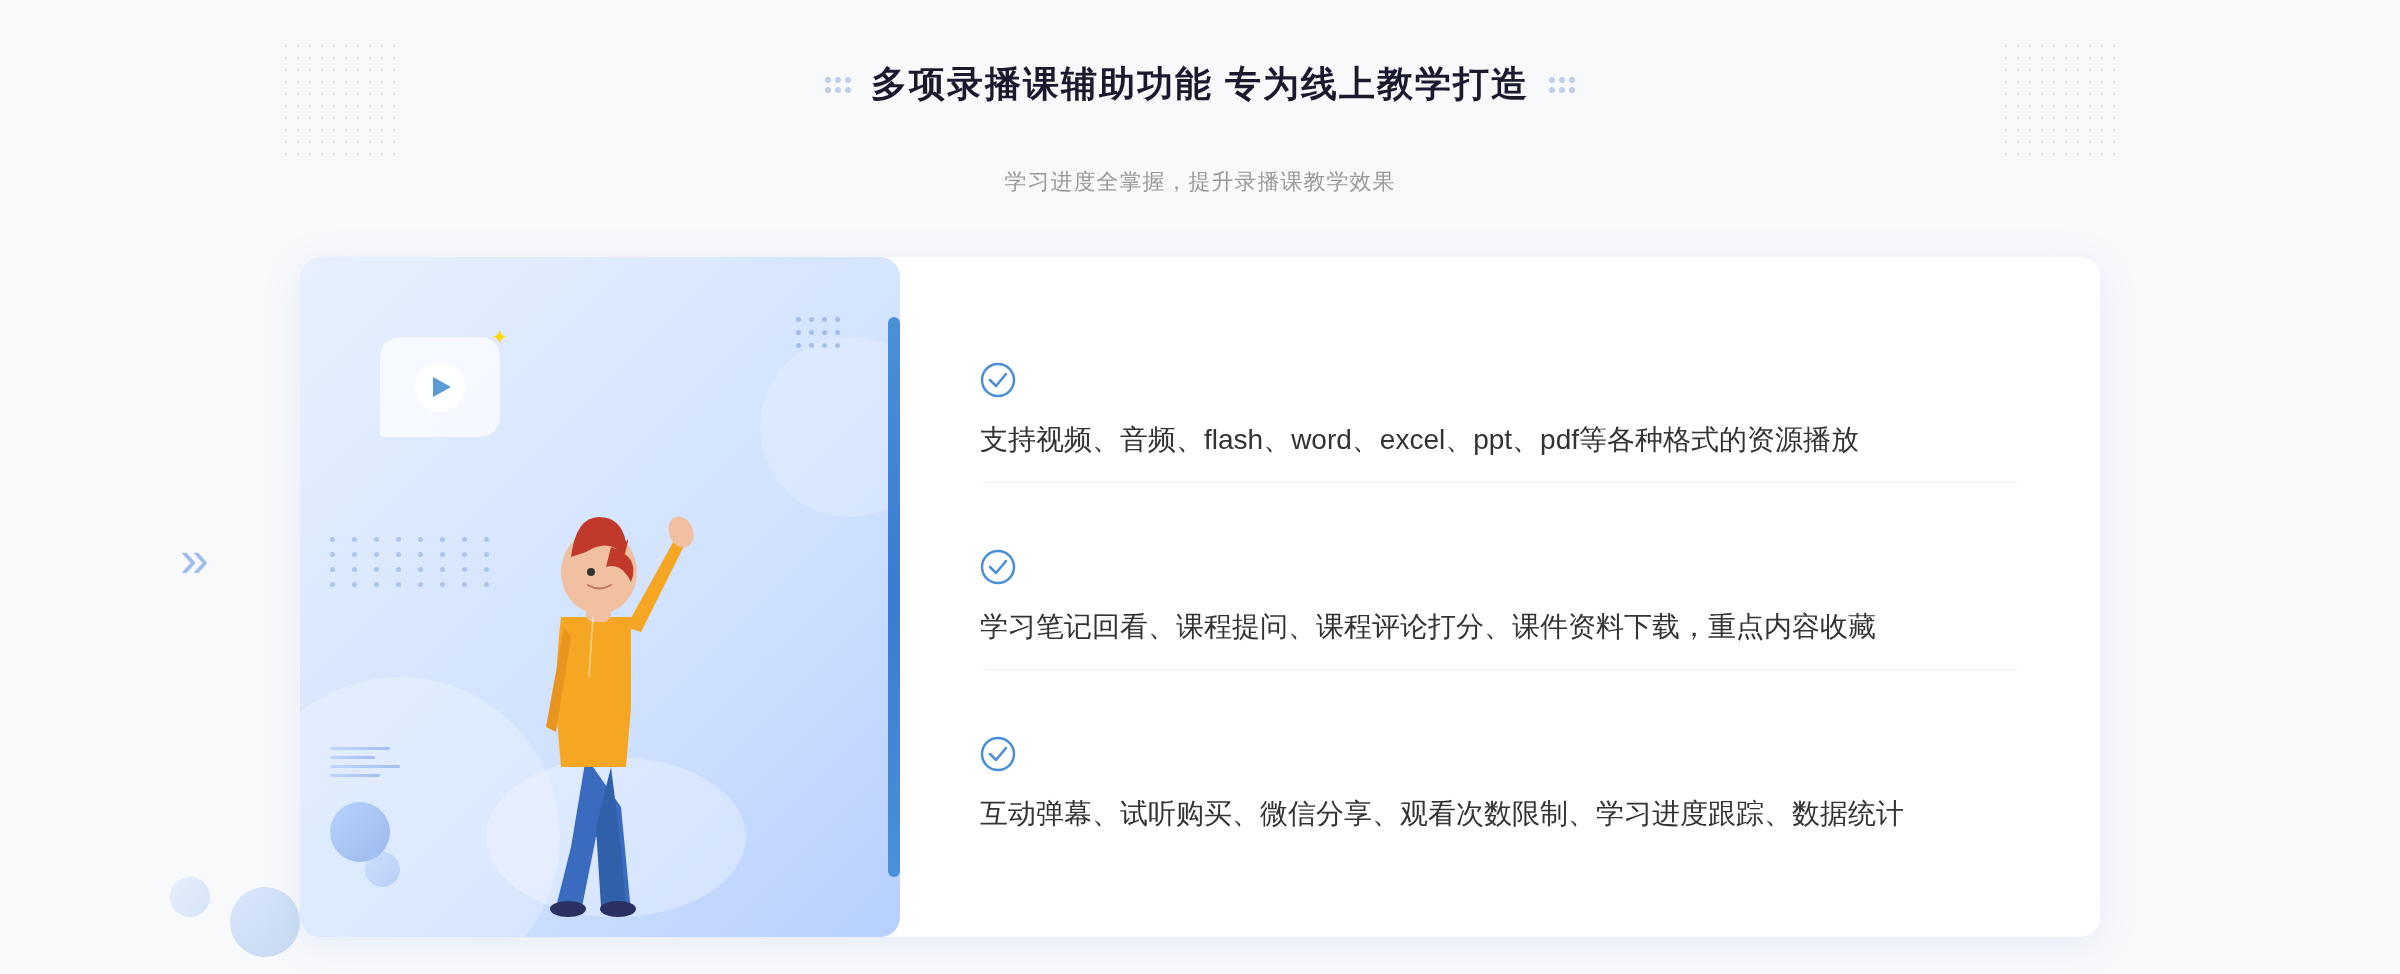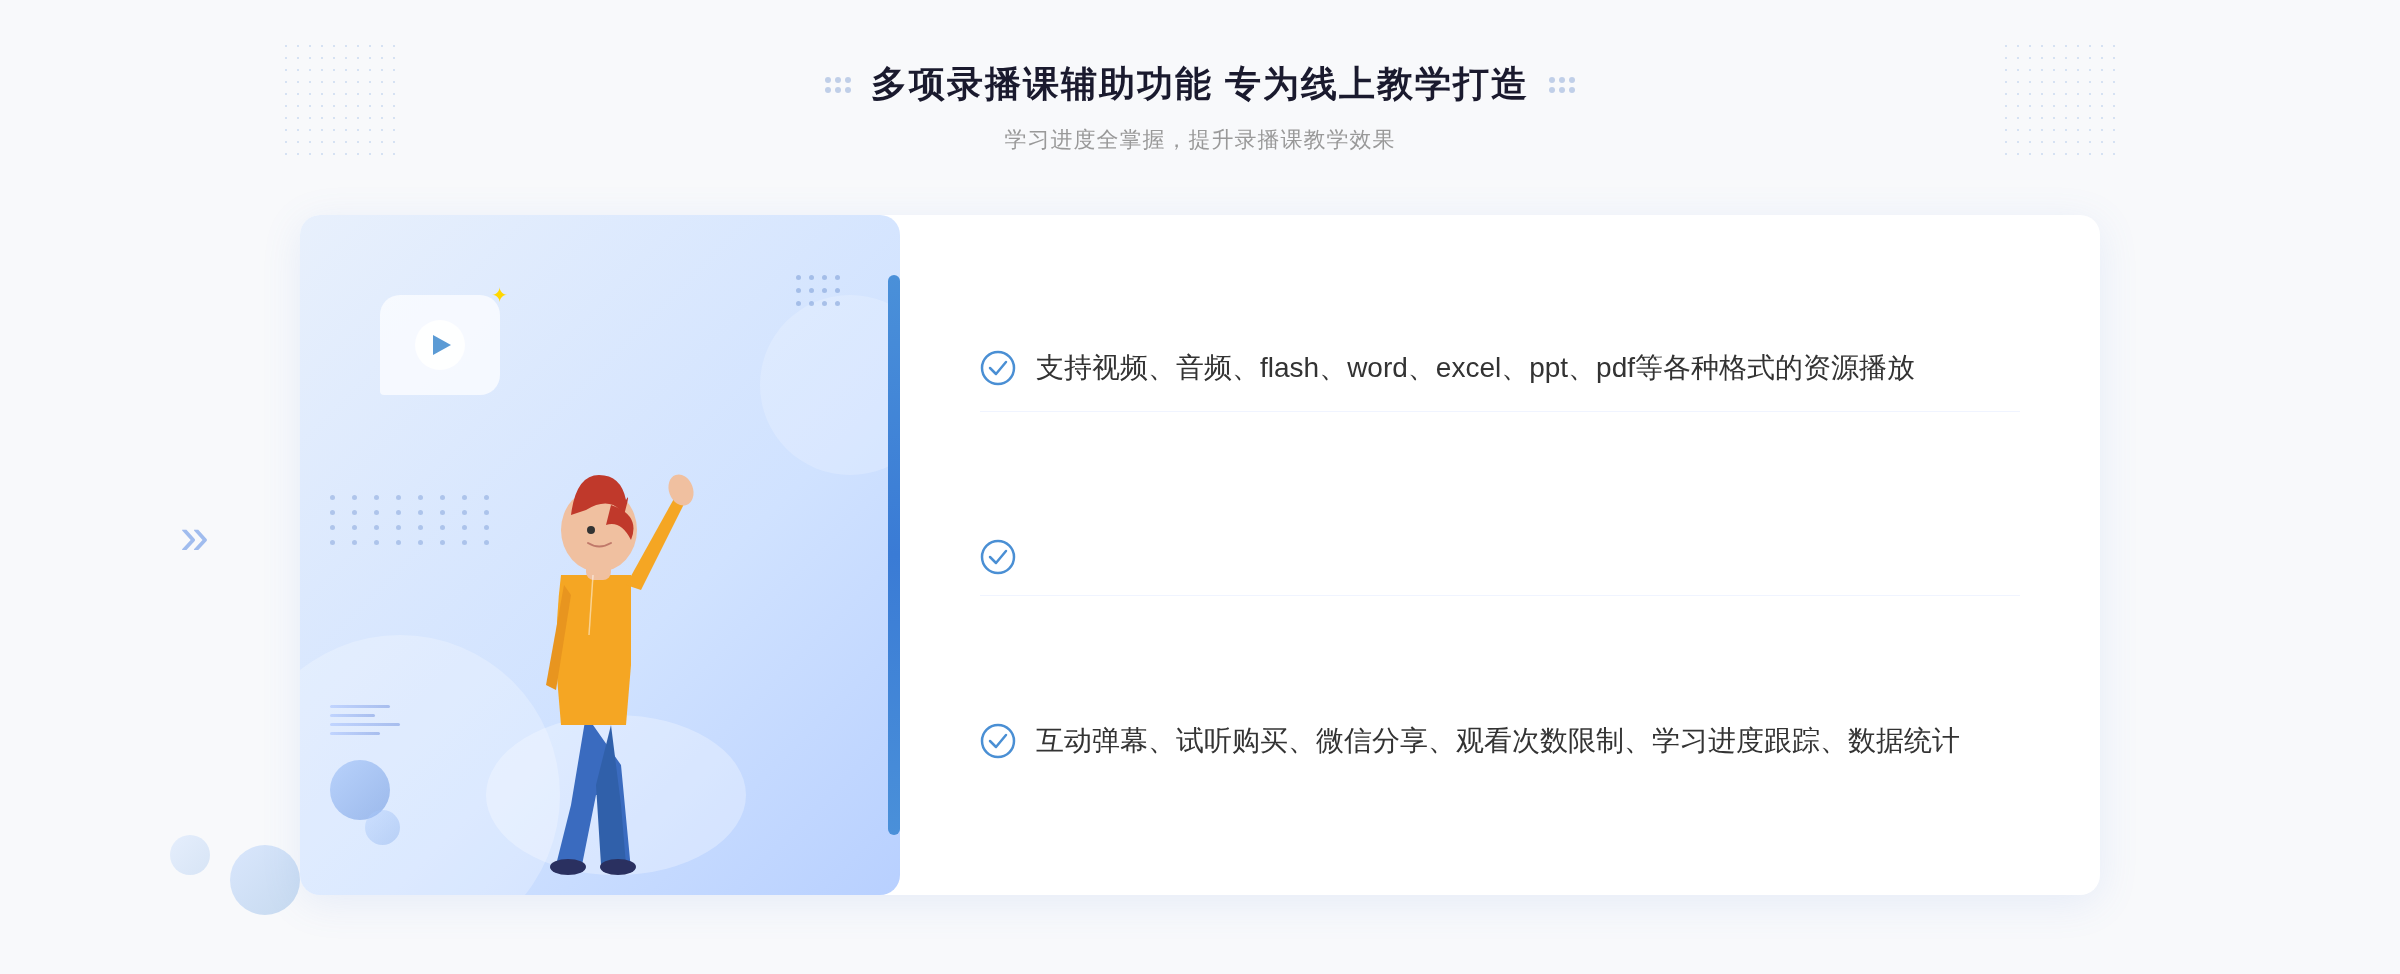--- a/index.html
+++ b/index.html
@@ -66,20 +66,21 @@
       font-size: 36px;
       font-weight: 700;
       color: #1a1a2e;
       letter-spacing: 2px;
     }
     .sub-title {
       font-size: 22px;
       color: #999;
       font-weight: 400;
       letter-spacing: 1px;
+      margin-top: 42px;
     }
 
     
     .content-card {
       width: 1800px;
       background: white;
       border-radius: 20px;
       box-shadow: 0 8px 40px rgba(100, 140, 220, 0.12);
       display: flex;
       flex-direction: row;
@@ -201,20 +202,21 @@
       display: flex;
       flex-direction: column;
       justify-content: space-around;
     }
     .feature-item {
       display: flex;
       align-items: flex-start;
       gap: 20px;
       padding: 20px 0;
       border-bottom: 1px solid #f0f4ff;
+      flex-direction: column;
     }
     .feature-item:last-child {
       border-bottom: none;
     }
     .check-icon {
       width: 36px;
       height: 36px;
       flex-shrink: 0;
       margin-top: 4px;
     }
@@ -399,20 +401,21 @@
       </div>
 
 
       <div class="feature-item">
         <div class="check-icon">
           <svg viewBox="0 0 36 36" xmlns="http://www.w3.org/2000/svg">
             <circle cx="18" cy="18" r="16" fill="none" stroke="#4a8fd4" stroke-width="2.5"></circle>
             <polyline points="10,18 16,24 26,12" fill="none" stroke="#4a8fd4" stroke-width="2.5" stroke-linecap="round" stroke-linejoin="round"></polyline>
           </svg>
         </div>
+        <span class="feature-text">学习笔记回看、课程提问、课程评论打分、课件资料下载，重点内容收藏</span>
       </div>
 
       <div class="feature-item">
         <div class="check-icon">
           <svg viewBox="0 0 36 36" xmlns="http://www.w3.org/2000/svg">
             <circle cx="18" cy="18" r="16" fill="none" stroke="#4a8fd4" stroke-width="2.5"></circle>
             <polyline points="10,18 16,24 26,12" fill="none" stroke="#4a8fd4" stroke-width="2.5" stroke-linecap="round" stroke-linejoin="round"></polyline>
           </svg>
         </div>
         <span class="feature-text">互动弹幕、试听购买、微信分享、观看次数限制、学习进度跟踪、数据统计</span>

